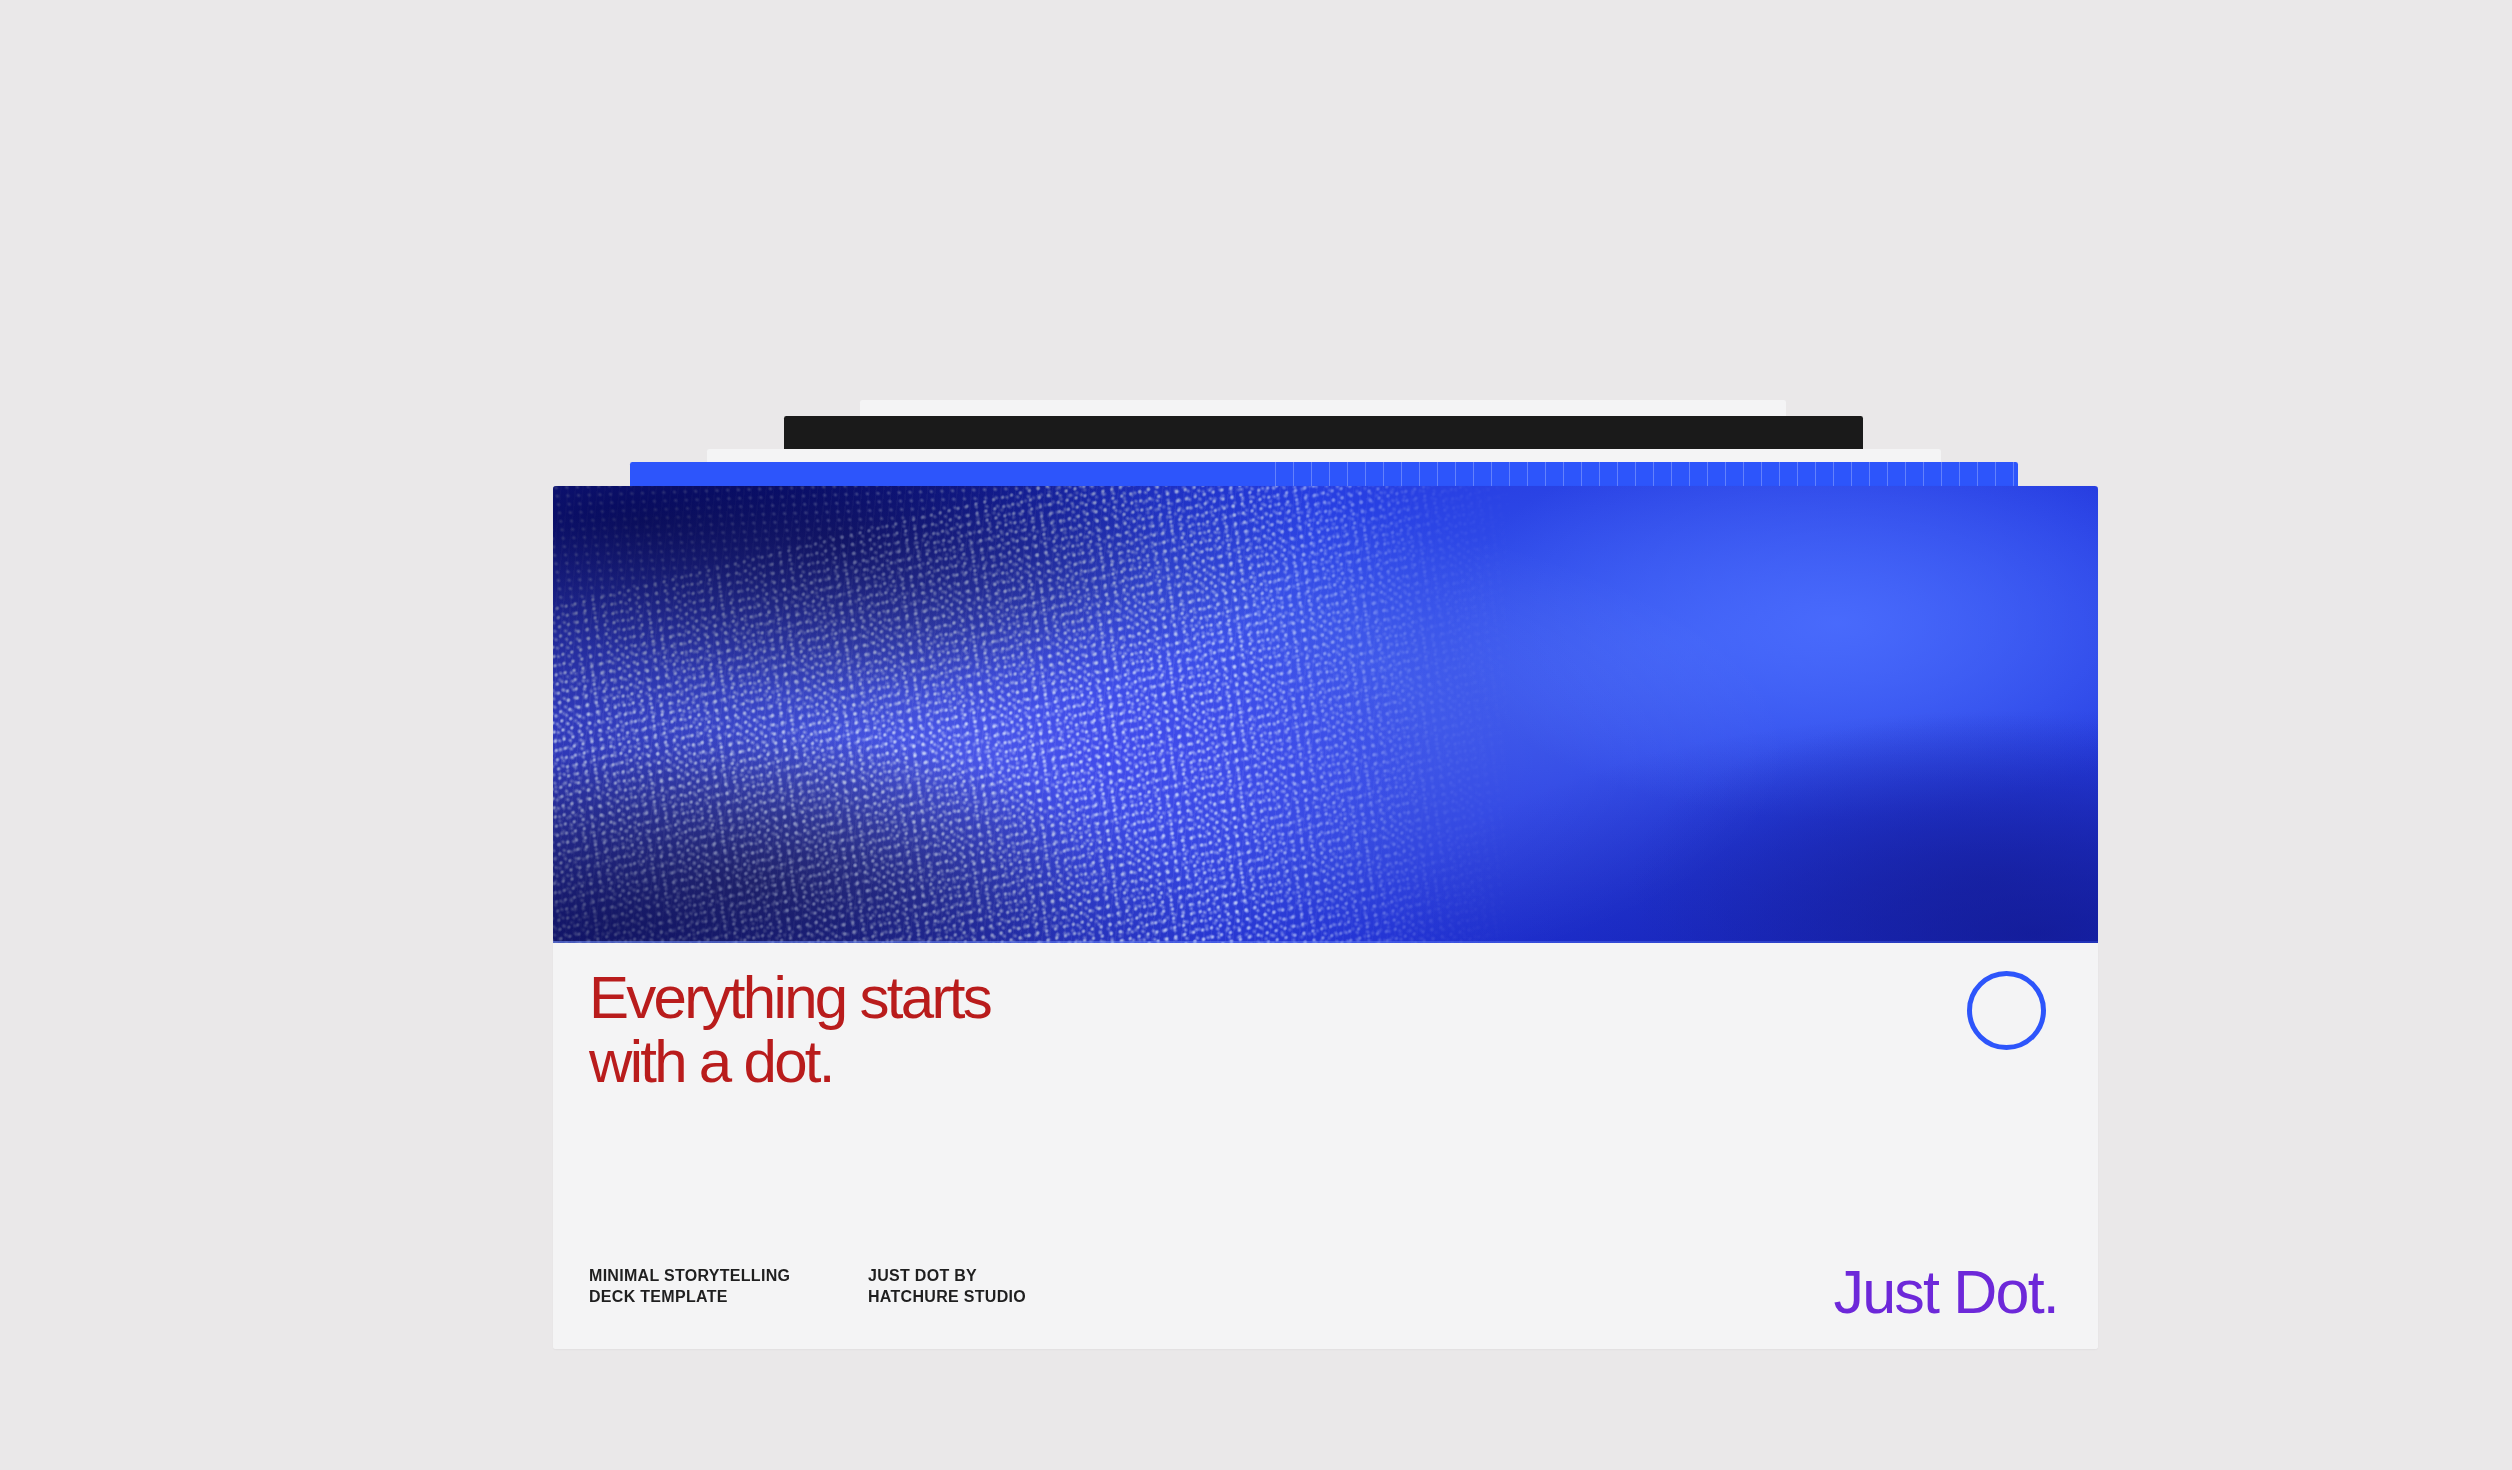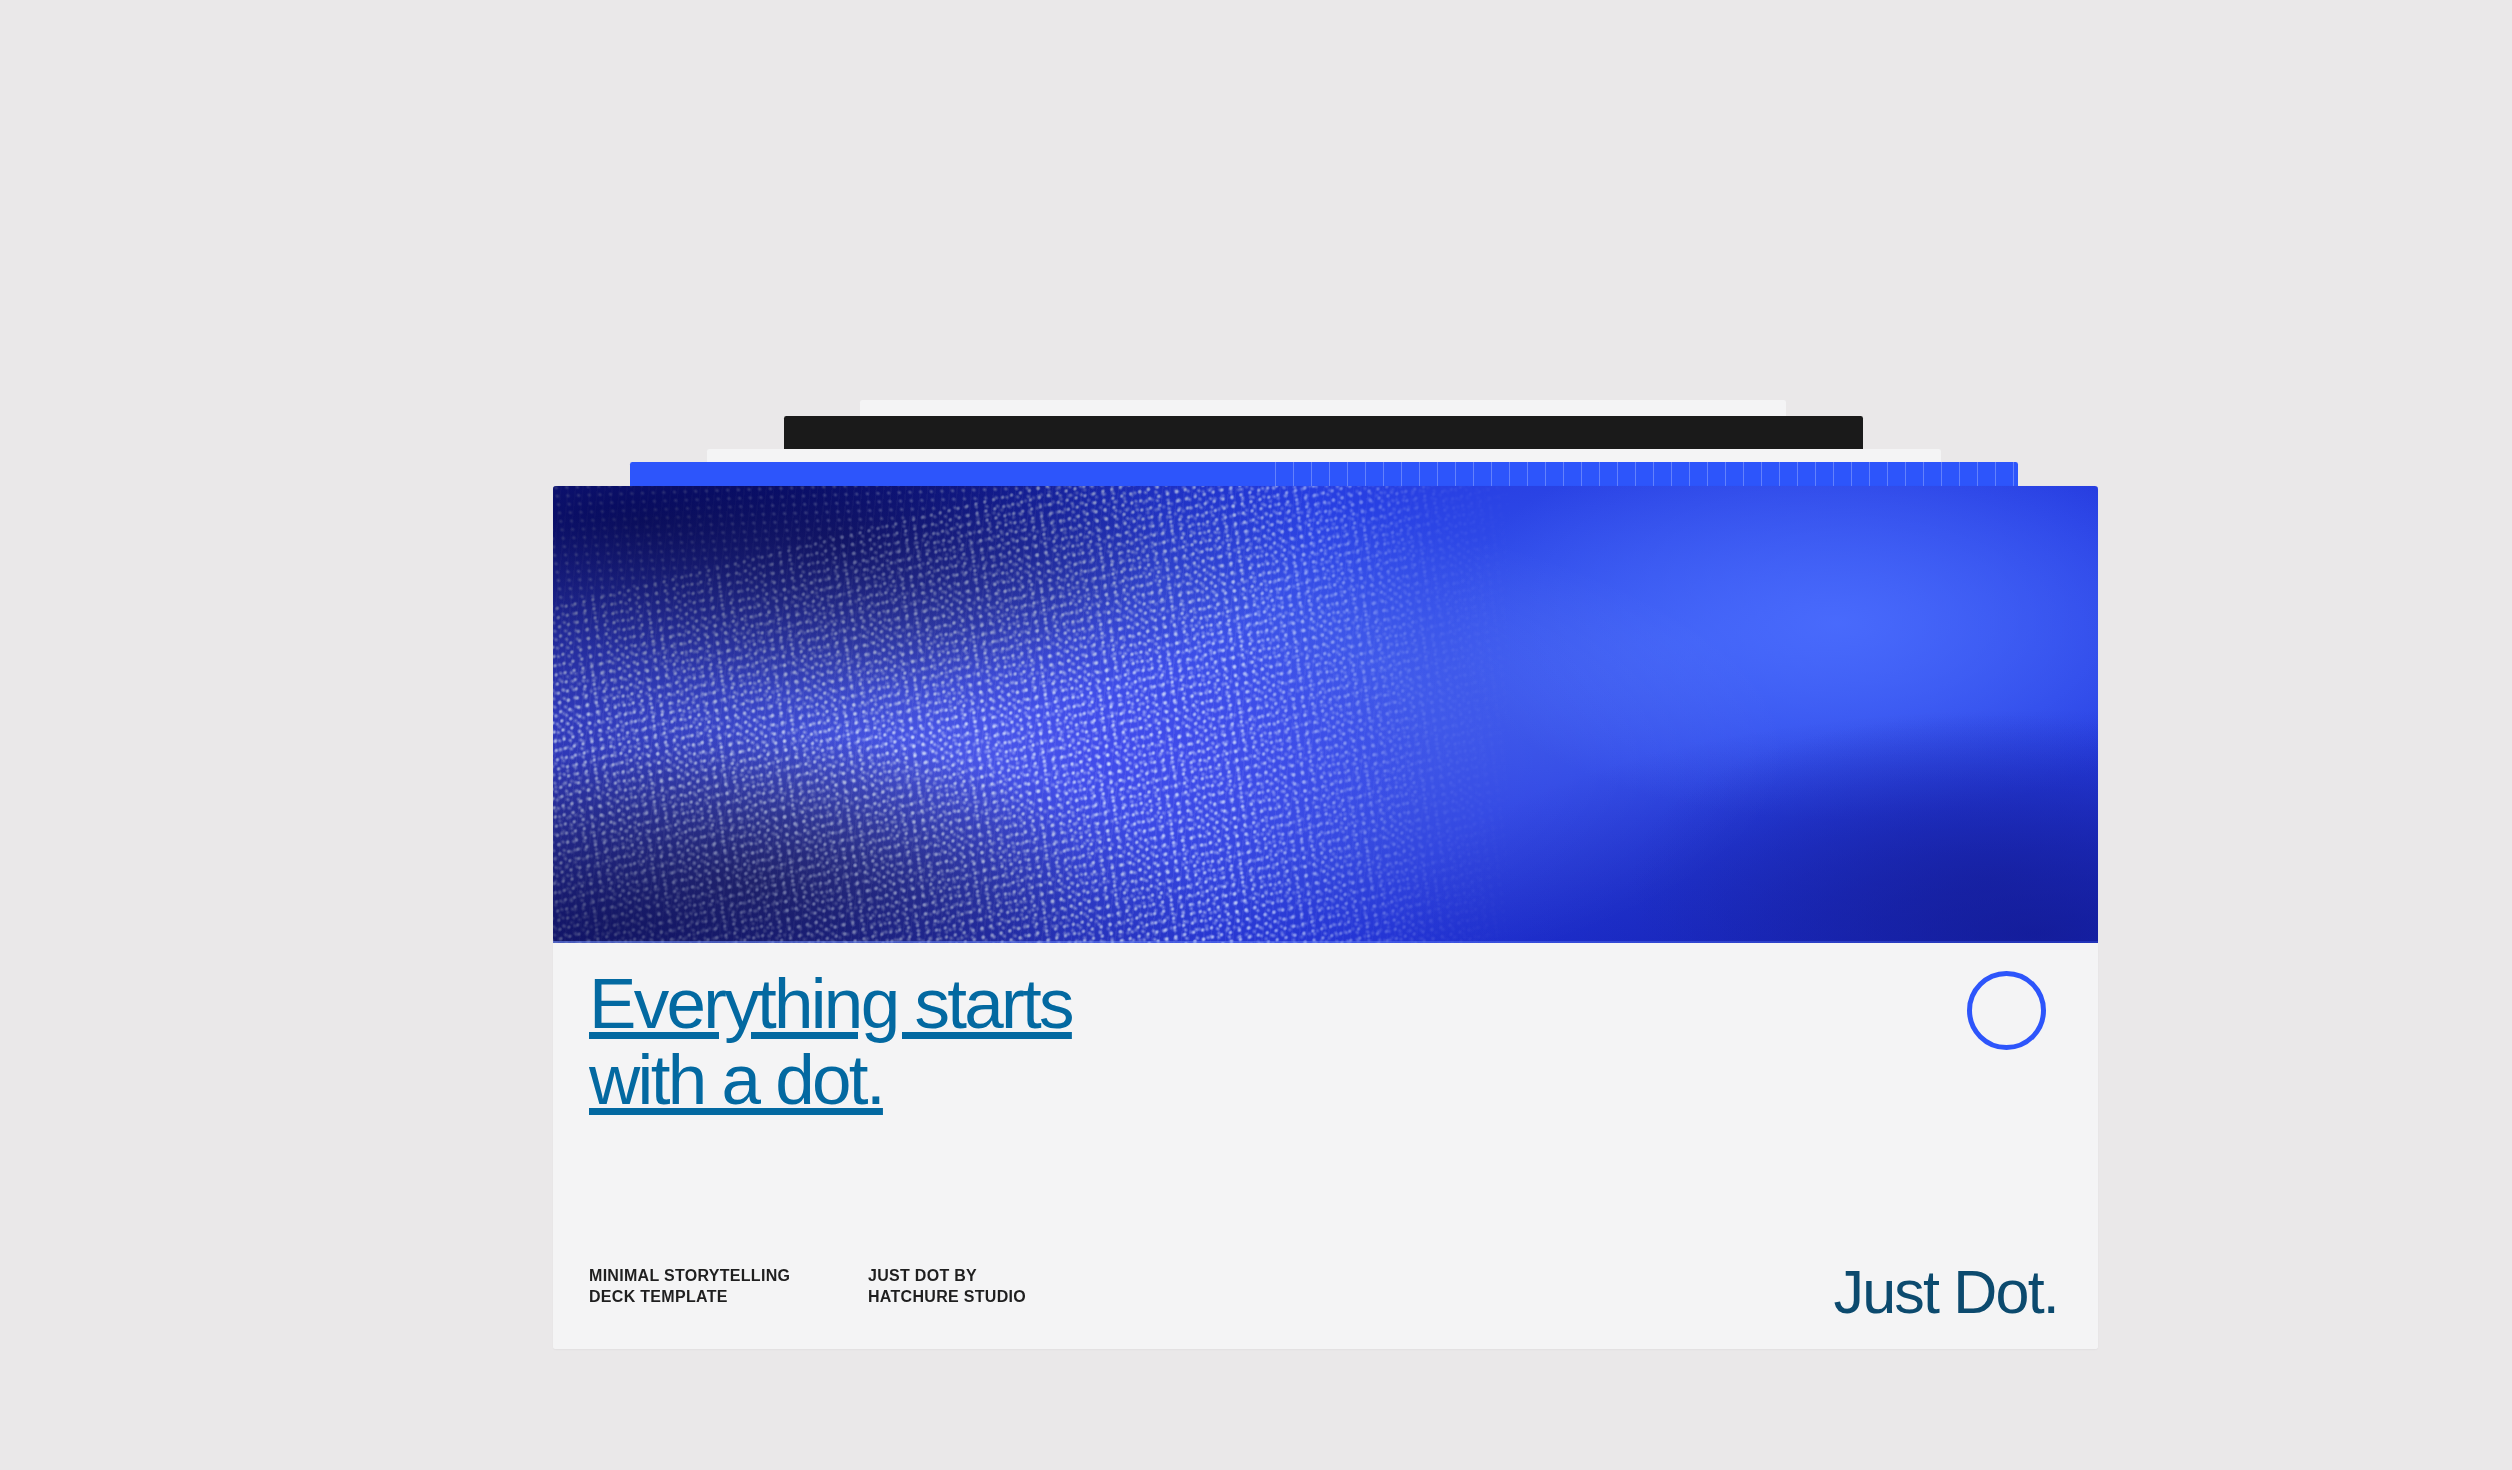--- a/index.html
+++ b/index.html
@@ -141,27 +141,26 @@
     background:linear-gradient(to right, rgba(120,150,255,0.55), rgba(60,90,230,0.35));
   }
 
   
   .panel{
     position:absolute;left:0;top:457px;width:1545px;height:406px;
     background:#f4f4f5;
   }
   .headline{
     position:absolute;left:36px;top:22.6px;
-    font-size:71px;
+    font-size:60px;
     line-height:1.07;
     letter-spacing:-2.7px;
-    color:#0369a1;
+    color:#b91c1c;
     font-weight:400;
     white-space:pre-line;
-    text-decoration:underline;
   }
   .ring{
     position:absolute;right:52px;top:27.5px;
     width:79px;height:79px;border-radius:50%;
     border:5.7px solid #2d55fb;
     box-sizing:border-box;
   }
 
   .meta{
     position:absolute;left:36px;bottom:42px;
@@ -175,21 +174,21 @@
     color:#1f1f1f;
     white-space:pre-line;
   }
   .meta-col.c1{width:271px;}
   .meta-col.c2{width:339px;}
 
   .wordmark{
     position:absolute;right:40px;bottom:26px;
     font-size:61px;
     letter-spacing:-1.8px;
-    color:#0c4a6e;
+    color:#6d28d9;
     font-weight:400;
     line-height:1;
   }
 </style>
 </head>
 <body>
 
 <div class="stage">
 
   <div class="layer layer-white-top"></div>

